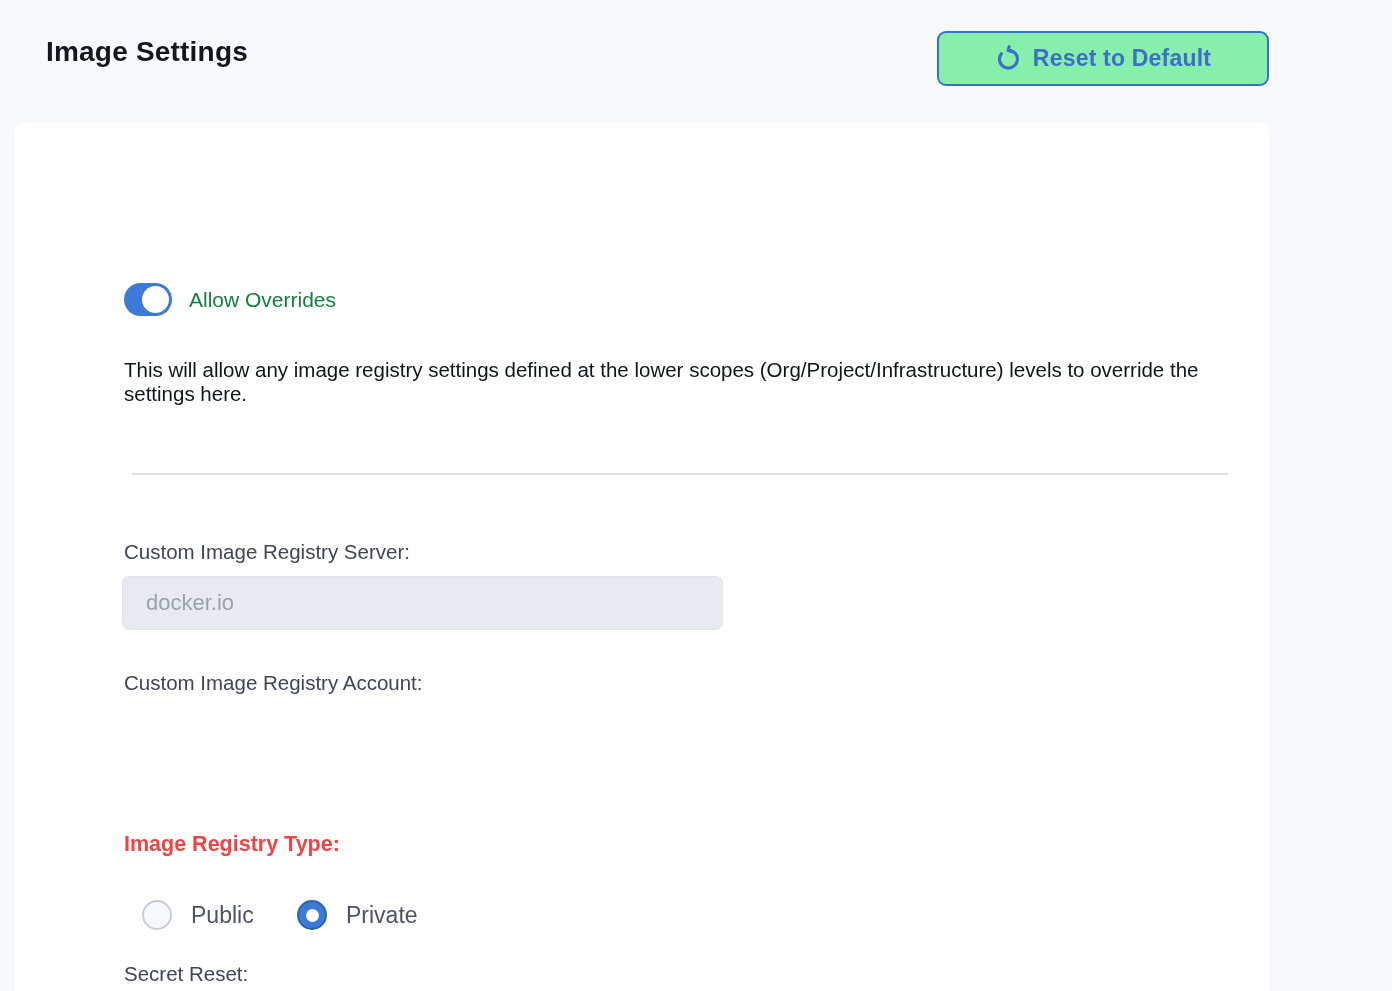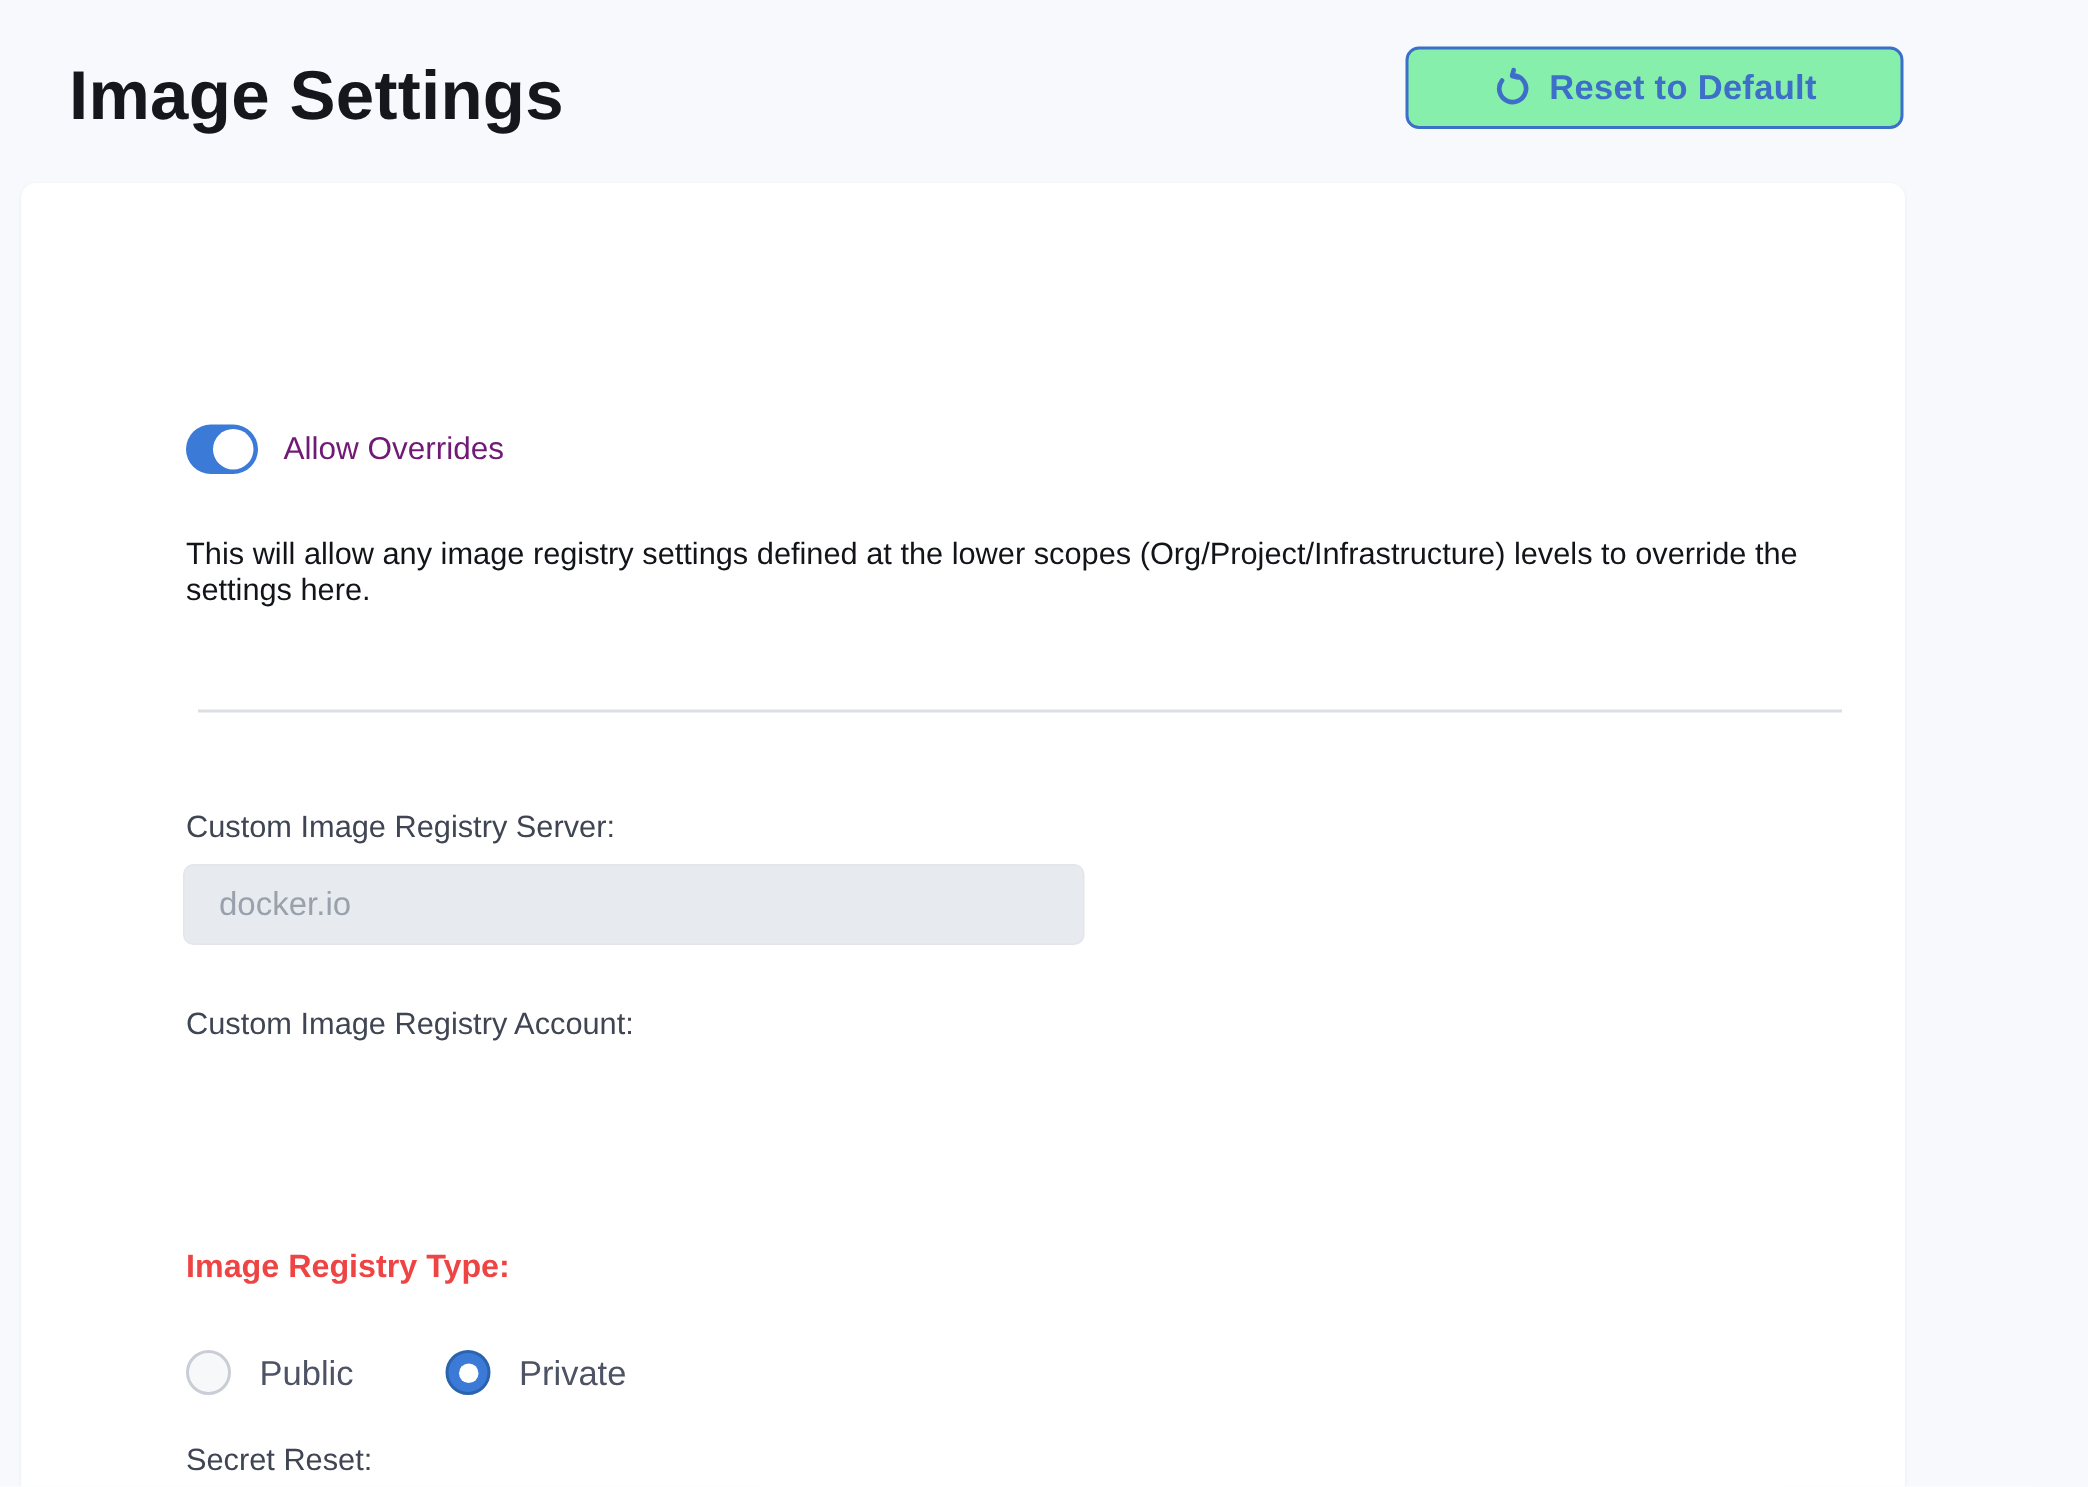--- a/index.html
+++ b/index.html
@@ -7,21 +7,21 @@
   body {
     font-family: "Liberation Sans", "DejaVu Sans", sans-serif;
     background: #f7f9fc;
     overflow: hidden;
     position: relative;
   }
   .page { position: absolute; inset: 0; }
 
   .page-title {
     position: absolute; left: 46px; top: 36px;
-    font-size: 46px; font-weight: 700; color: #15171c;
+    font-size: 28px; font-weight: 700; color: #15171c;
     letter-spacing: 0.2px;
   }
 
   .reset-btn {
     position: absolute; left: 937px; top: 31px; width: 332px; height: 55px;
     background: #86efac; border: 2px solid #3d6fc9; border-radius: 9px;
     display: flex; align-items: center; justify-content: center; gap: 11px;
     cursor: pointer;
   }
   .reset-btn .reset-glyph { width: 27px; height: 27px; display: block; }
@@ -41,21 +41,21 @@
     display: flex; align-items: center; gap: 17px;
   }
   .toggle {
     width: 48px; height: 33px; border-radius: 17px;
     background: #3b7ad6; position: relative; cursor: pointer;
   }
   .toggle .knob {
     position: absolute; top: 3px; left: 18px; width: 27px; height: 27px;
     border-radius: 50%; background: #ffffff;
   }
-  .toggle-label { font-size: 21px; color: #701a75; }
+  .toggle-label { font-size: 21px; color: #15803d; }
 
   .description {
     position: absolute; left: 110px; top: 236px; width: 1125px;
     font-size: 20.5px; line-height: 24px; color: #121419;
   }
 
   .divider {
     position: absolute; left: 118px; top: 351px; width: 1096px; height: 2px;
     background: #dcdfe3;
   }
@@ -82,21 +82,21 @@
   .type-label {
     position: absolute; left: 110px; top: 710px;
     font-size: 21.5px; font-weight: 700; color: #ef4444;
   }
 
   .radio-row { position: absolute; left: 110px; top: 778px; height: 32px; }
   .radio-option {
     position: absolute; top: 0; display: flex; align-items: center; gap: 19px;
     cursor: pointer;
   }
-  .radio-option.public { left: 0; }
+  .radio-option.public { left: 18px; }
   .radio-option.private { left: 173px; }
   .radio-circle {
     width: 30px; height: 30px; border-radius: 50%;
   }
   .radio-circle.unselected {
     background: #f7f8fa; border: 2px solid #c9cdd5;
   }
   .radio-circle.selected {
     background: #3b7ad6; border: 2px solid #2a64ad;
     display: flex; align-items: center; justify-content: center;

